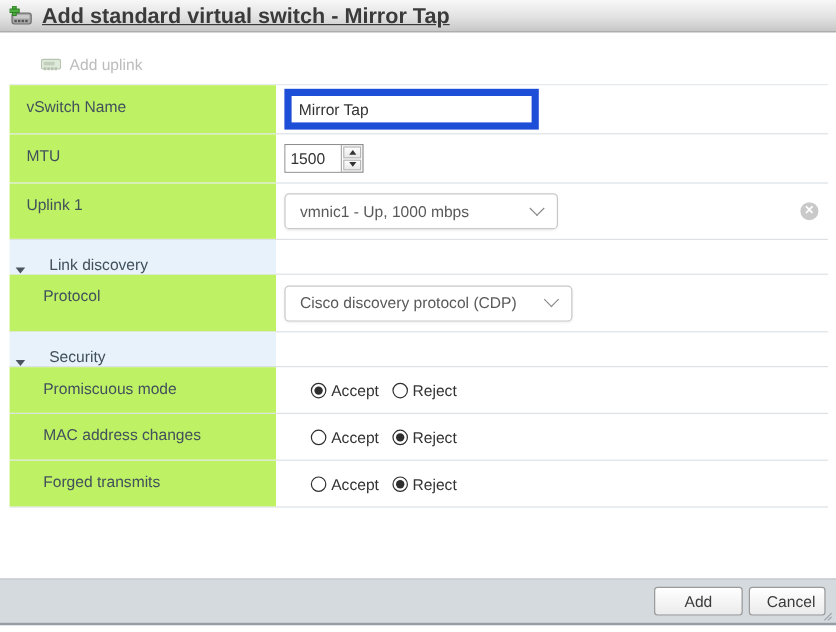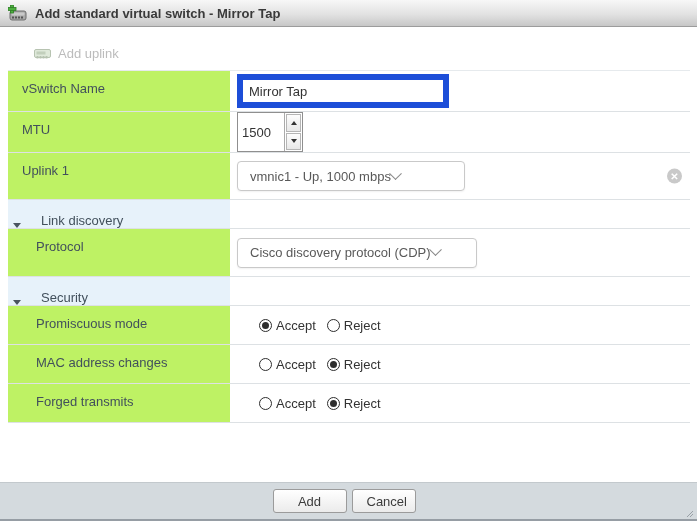--- a/index.html
+++ b/index.html
@@ -8,21 +8,21 @@
     background:#ffffff;font-family:"Liberation Sans",sans-serif;font-size:13px;color:#333;
   }
   
   .titlebar{
     height:27px;box-sizing:border-box;
     background:linear-gradient(#f7f7f7,#eueueu,#c7c7c7);
     background:linear-gradient(#f7f7f7 0%,#e2e2e2 55%,#c7c7c7 100%);
     border-bottom:1px solid #9c9c9c;
     display:flex;align-items:center;gap:7px;padding:0 8px;
   }
-  .titlebar .title{font-weight:bold;font-size:13px;color:#3a3a3a;}
+  .titlebar .title{font-weight:bold;font-size:18px;color:#3a3a3a;text-decoration:underline;}
   .switch-ico{width:20px;height:16px;position:relative;flex:0 0 auto;}
   
   .toolbar{padding:19px 0 0 34px;height:32px;box-sizing:border-box;}
   .add-uplink{display:inline-flex;align-items:center;gap:7px;color:#bcbcbc;font-size:13px;cursor:default;background:none;border:none;padding:0;font-family:inherit;}
   
   .formtable{position:absolute;left:8px;top:70px;width:682px;}
   .row{display:flex;border-bottom:1px solid #dde1e4;}
   .row:first-child{border-top:1px solid #e6eaed;}
   .cell-label{
     width:222px;box-sizing:border-box;background:#bef264;
@@ -36,49 +36,49 @@
     width:222px;box-sizing:border-box;background:#e7f2fa;display:flex;align-items:flex-end;
     gap:20px;padding-left:5px;color:#42505c;cursor:pointer;
   }
   .sect .sect-rest{flex:1;}
   .tri-down{width:0;height:0;border-left:4px solid transparent;border-right:4px solid transparent;border-top:5px solid #4a5560;}
   
   .txt-input{
     width:188px;height:22px;border:6px solid #1d4ed8;padding:0 6px;font-size:13px;
     color:#333;font-family:inherit;background:#fff;border-radius:0;
   }
-  .mtu-wrap{display:inline-flex;align-items:stretch;border:1px solid #8f8f8f;background:#fff;height:40px;box-sizing:border-box;}
+  .mtu-wrap{display:inline-flex;align-items:stretch;border:1px solid #8f8f8f;background:#fff;height:24px;box-sizing:border-box;}
   .mtu-input{width:38px;border:none;outline:none;padding:0 4px;font-size:13px;color:#333;font-family:inherit;}
   .spin-col{display:flex;flex-direction:column;width:17px;border-left:1px solid #aaa;}
   .spin-btn{flex:1;display:flex;align-items:center;justify-content:center;background:linear-gradient(#fdfdfd,#e8e8e8);border:1px solid #b5b5b5;margin:1px;cursor:pointer;}
   .spin-up{margin-bottom:0;}
   .tri-up-s{width:0;height:0;border-left:3px solid transparent;border-right:3px solid transparent;border-bottom:4px solid #333;}
   .tri-dn-s{width:0;height:0;border-left:3px solid transparent;border-right:3px solid transparent;border-top:4px solid #333;}
   .dropdown{
     height:30px;box-sizing:border-box;border:1px solid #c9c9c9;border-radius:4px;background:#fff;
-    display:flex;align-items:center;padding:0 12px;color:#595959;
+    display:flex;align-items:center;justify-content:space-between;padding:0 12px;color:#595959;
     box-shadow:0 1px 2px rgba(0,0,0,0.06);cursor:pointer;
   }
   .dd-uplink{width:228px}.dd-mode{width:146px}.dd-protocol{width:240px}
   .chev{width:8px;height:8px;border-right:1px solid #8a8a8a;border-bottom:1px solid #8a8a8a;transform:rotate(45deg) translate(-2px,-2px);flex:0 0 auto;}
   .remove-btn{
     position:absolute;right:8px;top:50%;transform:translateY(-50%);
     width:15px;height:15px;border-radius:50%;background:#c9c9c9;color:#fff;
     display:flex;align-items:center;justify-content:center;font-size:10px;font-weight:bold;
     cursor:pointer;border:none;padding:0;line-height:1;font-family:inherit;
   }
   .radio-group{display:flex;align-items:center;gap:11px;padding-left:22px;}
   .radio-opt{display:inline-flex;align-items:center;gap:4px;color:#333;cursor:pointer;}
   .rb{width:11px;height:11px;border:1.5px solid #2e2e2e;border-radius:50%;position:relative;background:#fff;flex:0 0 auto;}
   .rb.checked::after{content:"";position:absolute;left:2px;top:2px;right:2px;bottom:2px;background:#2e2e2e;border-radius:50%;}
   
   .footer{
     position:absolute;left:0;top:482px;width:697px;height:39px;box-sizing:border-box;
     background:#d4dade;border-top:1px solid #c3c9cd;border-bottom:2px solid #969da4;
-    display:flex;align-items:center;justify-content:center;gap:5px;padding-right:9px;
+    display:flex;align-items:center;justify-content:flex-end;gap:5px;padding-right:9px;
   }
   .btn{
     height:24px;box-sizing:border-box;border:1px solid #9b9b9b;border-radius:3px;
     background:linear-gradient(#ffffff,#ebebeb);font-size:13px;color:#3c3c3c;
     font-family:inherit;cursor:pointer;padding:0 14px;
   }
   .btn-add{width:74px;}
   .btn-cancel{width:64px;}
   .grip{position:absolute;right:3px;bottom:4px;width:9px;height:9px;opacity:.8;}
 </style>

